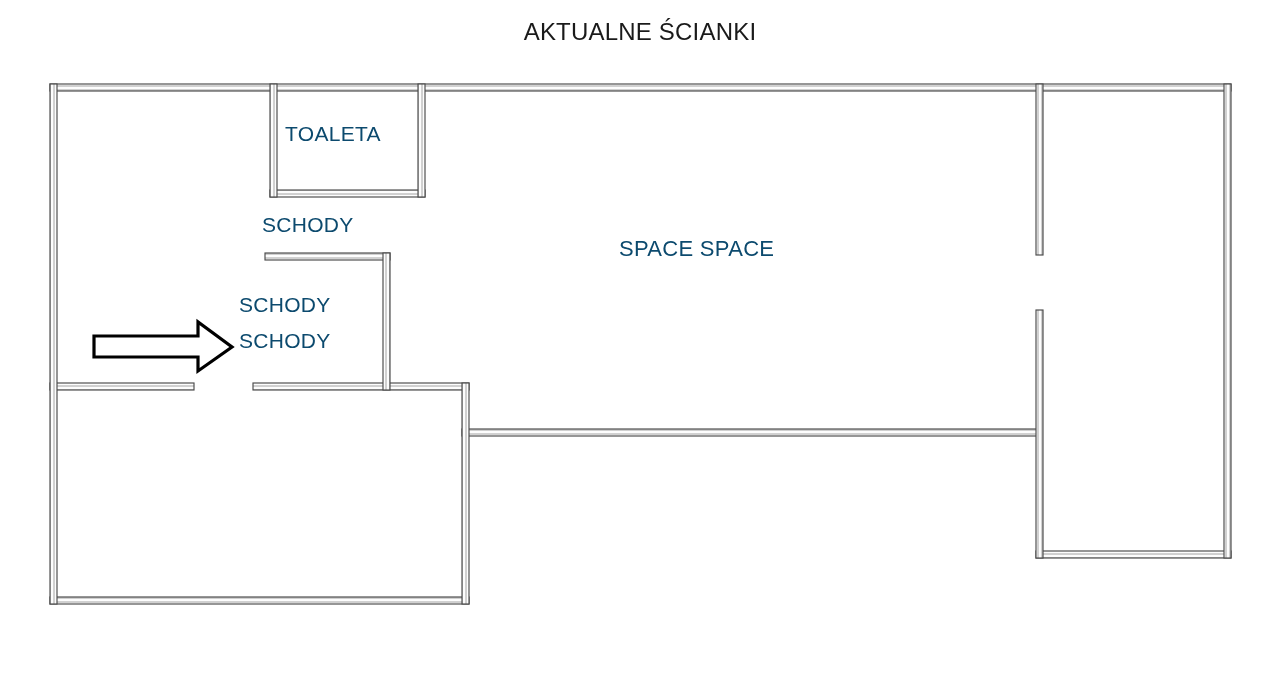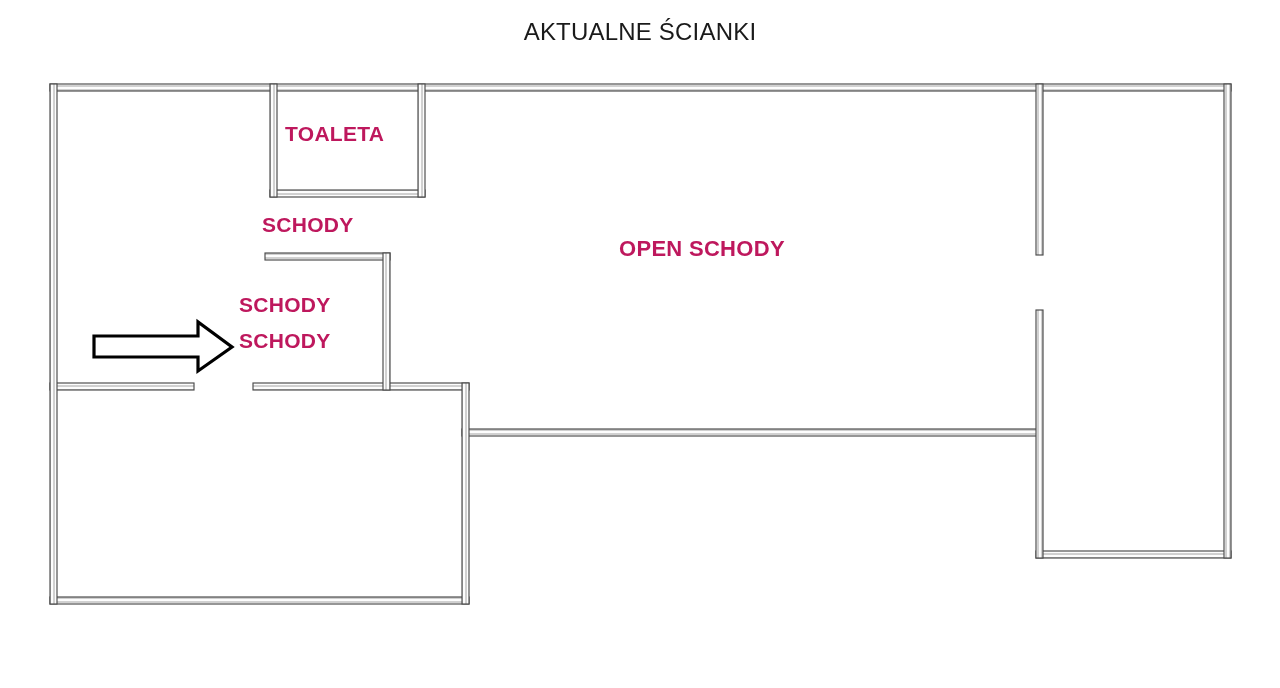--- a/index.html
+++ b/index.html
@@ -43,22 +43,22 @@
     left: 0;
     top: 0;
     width: 1280px;
     height: 688px;
   }
 
   
   .room-label {
     position: absolute;
     font-size: 21px;
-    font-weight: bold;
-    color: #be185d;
+    font-weight: normal;
+    color: #0c4a6e;
     white-space: nowrap;
     letter-spacing: 0.3px;
   }
   .room-label.big {
     font-size: 22px;
   }
 
   #label-toaleta   { left: 285px; top: 122px; }
   #label-schody-1  { left: 262px; top: 213px; }
   #label-schody-2  { left: 239px; top: 293px; }
@@ -177,15 +177,15 @@
   </svg>
 
   <div class="room-label" id="label-toaleta">TOALETA</div>
 
   <div class="room-label" id="label-schody-1">SCHODY</div>
 
   <div class="room-label" id="label-schody-2">SCHODY</div>
 
   <div class="room-label" id="label-schody-3">SCHODY</div>
 
-  <div class="room-label big" id="label-openspace">OPEN SCHODY</div>
+  <div class="room-label big" id="label-openspace">SPACE SPACE</div>
 
 </div>
 
 </body></html>

